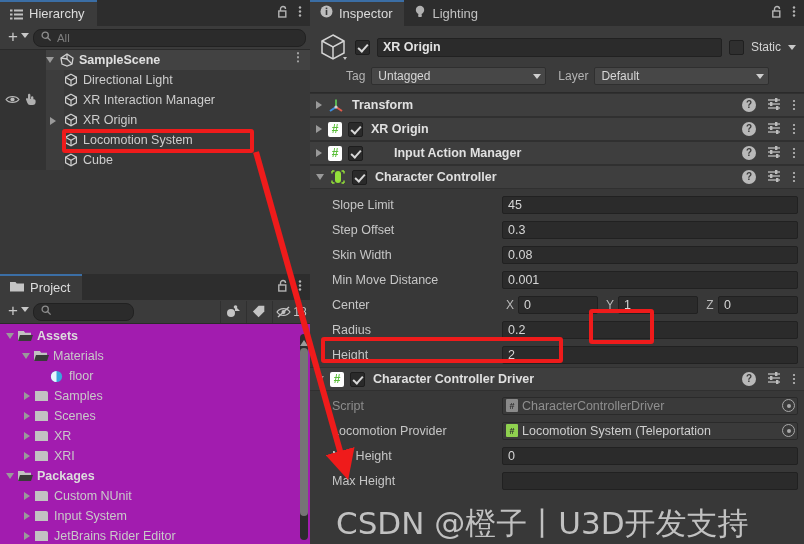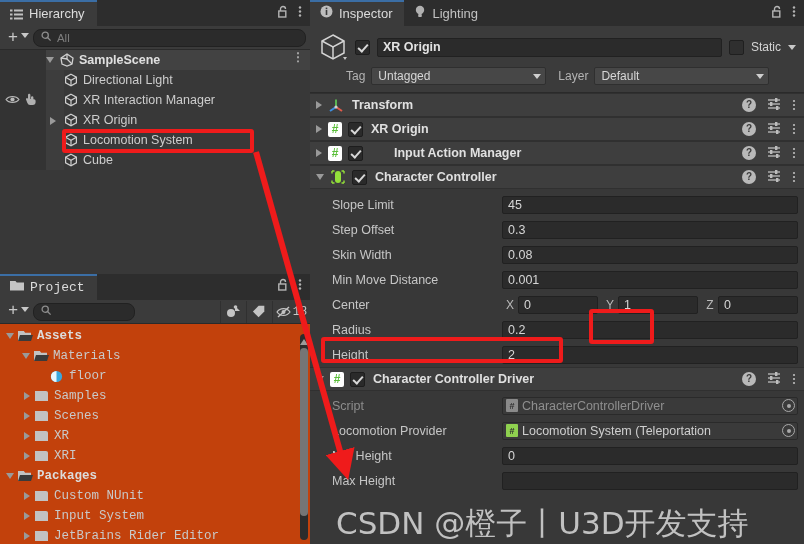--- a/index.html
+++ b/index.html
@@ -62,21 +62,21 @@
           font-size: 12.5px; color: #cdcdcd; }
   .hrow.scene { background: #424242; font-weight: bold; color: #e0e0e0; }
   .vis-col { position: absolute; left: 0; top: 0; width: 46px; height: 100%;
              background: #333333; }
   .indent-col { position: absolute; left: 46px; top: 0; width: 18px; height: 100%;
              background: #3d3d3d; }
   .hdots { position: absolute; right: 6px; top: 3px; color: #b0b0b0; font-size: 12px;
            letter-spacing: 0; line-height: 8px; }
 
   
-  #project { left: 0; top: 274px; width: 310px; height: 270px; background: #c2410c; font-family: Liberation Mono, monospace; }
+  #project { left: 0; top: 274px; width: 310px; height: 270px; background: #a21caf; }
   #project .tabbar { width: 310px; }
   .pj-tool-btn { width: 26px; height: 22px; display: flex; align-items: center;
     justify-content: center; border-left: 1px solid #303030; color: #c4c4c4; }
   .prow { display: flex; align-items: center; height: 20px; font-size: 12.5px;
           color: #c9c9c9; }
   .folder {
     width: 13px; height: 10px; flex: 0 0 13px; background: #c2c2c2;
     border-radius: 1px 2px 1px 1px; position: relative;
   }
   .folder.open { background: none; }

